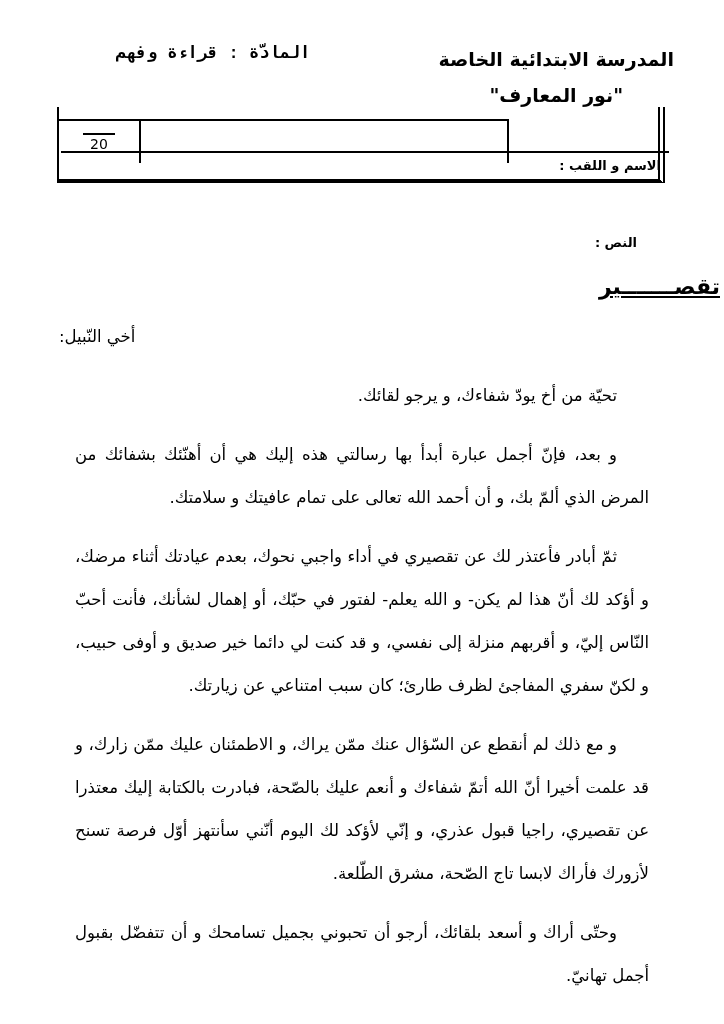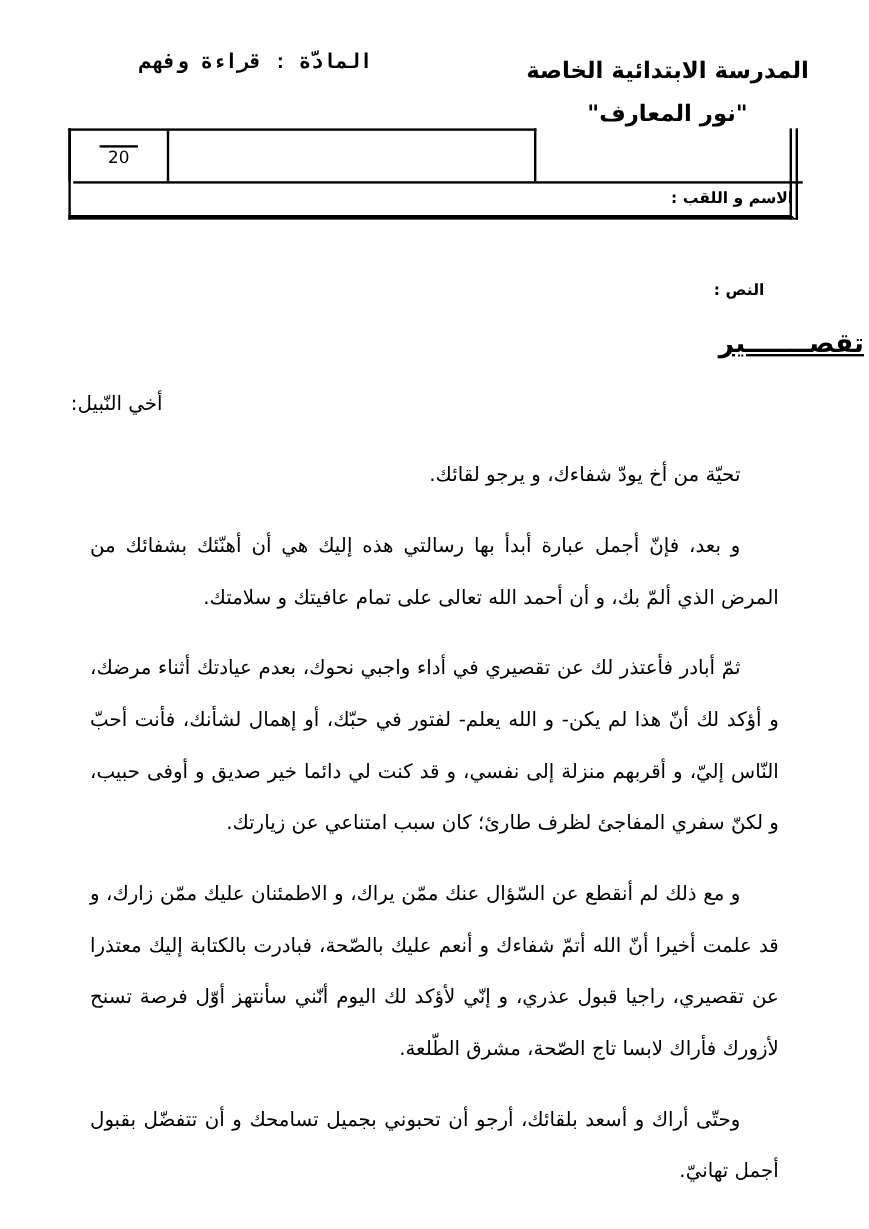--- a/index.html
+++ b/index.html
@@ -27,21 +27,21 @@
 
   
   .idtable { position: absolute; left: 57px; top: 107px; width: 608px; height: 76px; }
   .t-outline {
     position: absolute; inset: 0; box-sizing: border-box;
     border-left: 2px solid #000;
     border-bottom: 4px solid #000;
     border-right: 7px double #000;
   }
   .t-toprow {
-    position: absolute; left: 0; top: 0; width: 390px; height: 44px;
+    position: absolute; left: 0; top: 12px; width: 452px; height: 44px;
     box-sizing: border-box;
     border: 2px solid #000; border-bottom: none;
   }
   .score-cell {
     position: absolute; left: 0; top: 0; width: 80px; height: 100%;
     border-right: 2px solid #000;
     display: flex; align-items: center; justify-content: center;
   }
   .score-frac {
     border-top: 2px solid #000;

